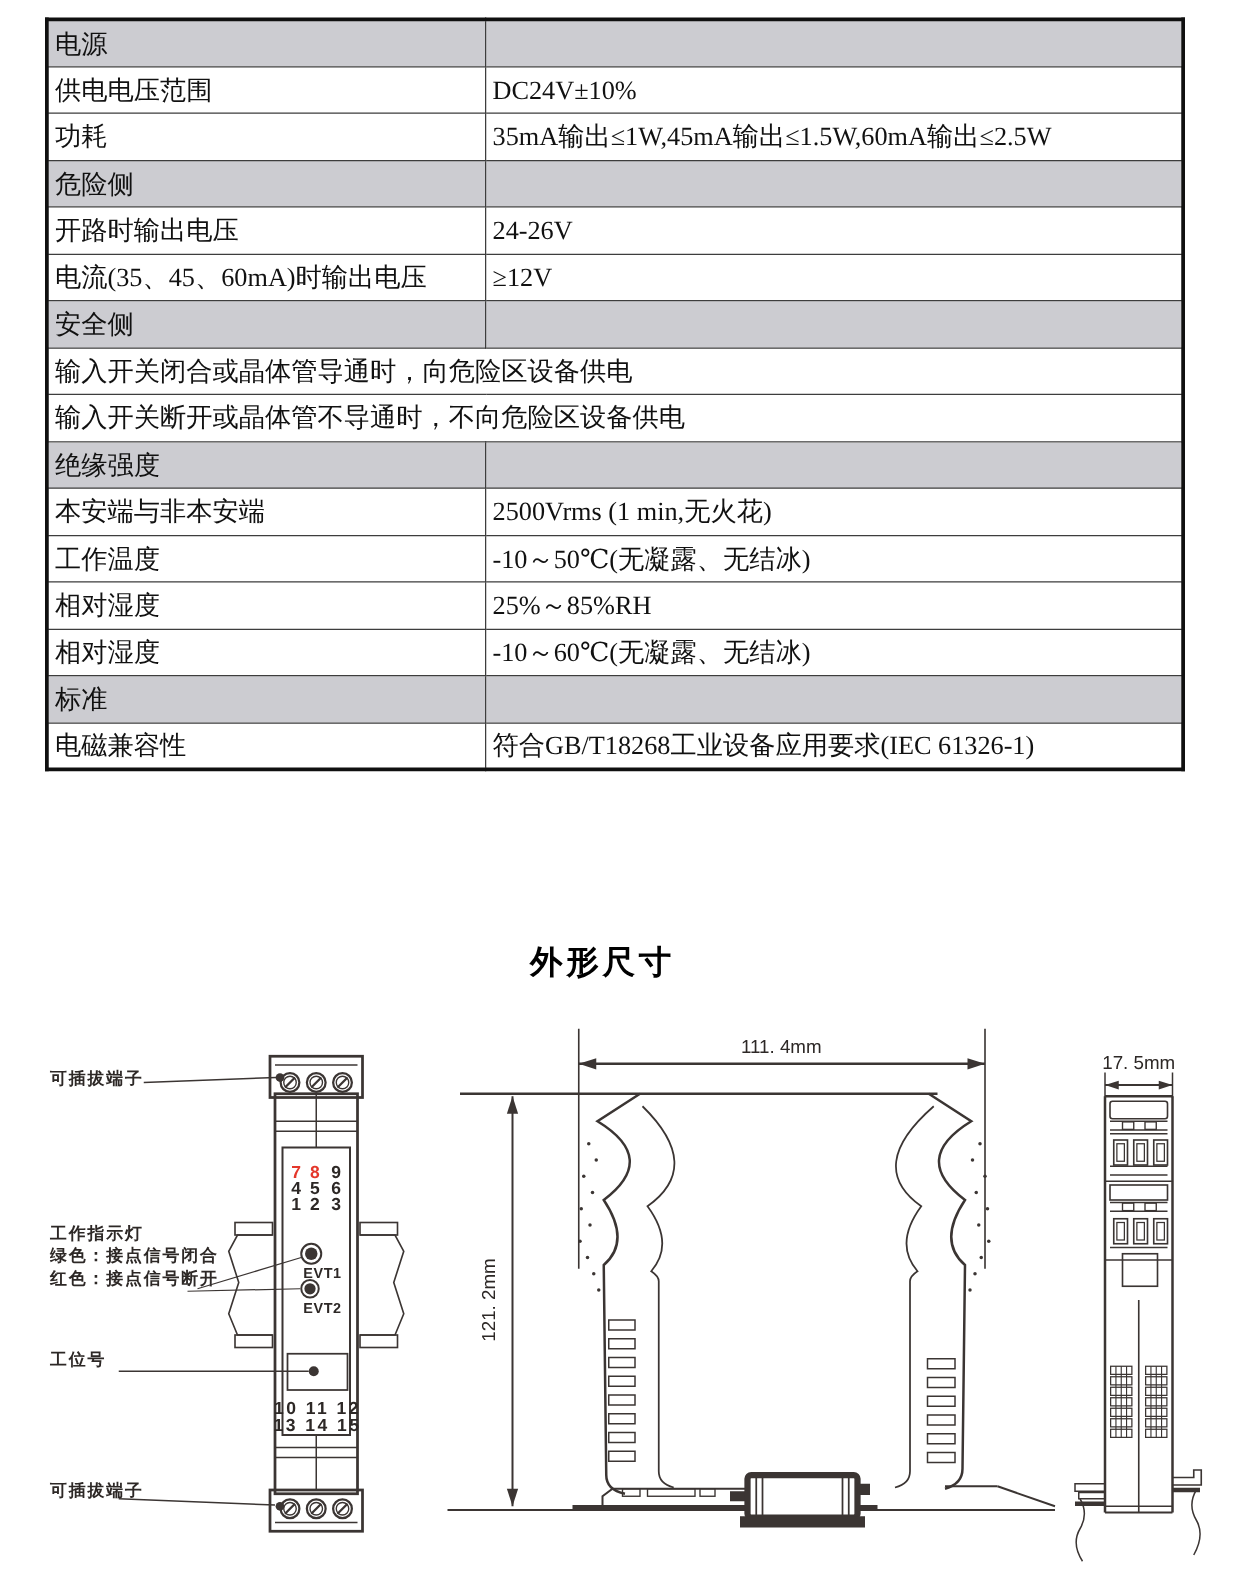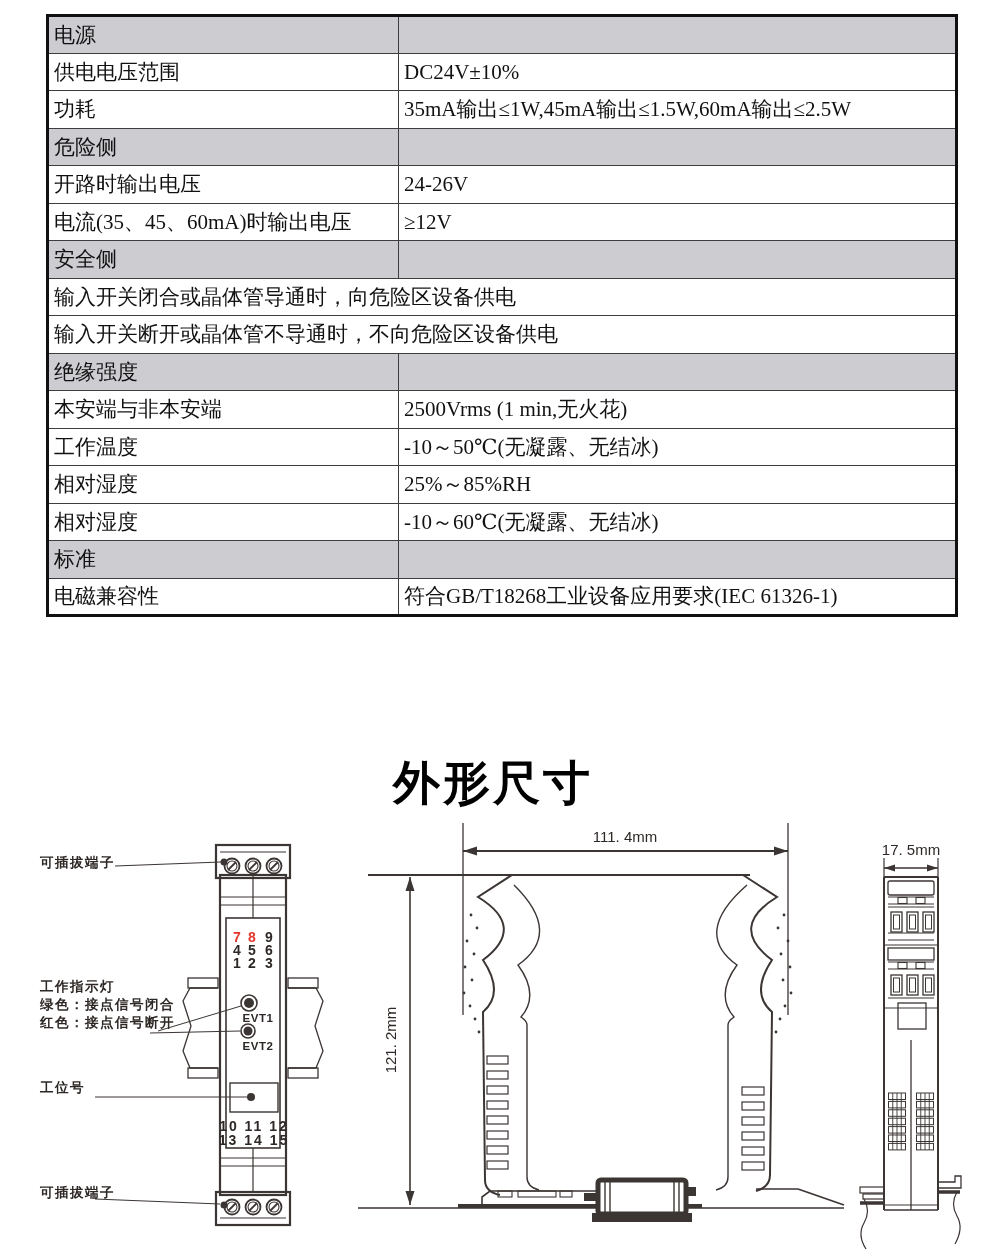--- a/index.html
+++ b/index.html
@@ -1,31 +1,31 @@
 <!DOCTYPE html>
 <html><head>
 <meta charset="utf-8">
 <style>
   html,body{margin:0;padding:0;background:#ffffff;}
   .page{position:relative;width:990px;height:1257px;background:#ffffff;overflow:hidden;
         font-family:"Liberation Serif","DejaVu Serif",serif;color:#111;}
   
   table.spec{position:absolute;left:36px;top:14px;width:909px;border-collapse:collapse;
-             border:3px solid #101010;table-layout:fixed;margin-left:10px;}
+             border:3px solid #101010;table-layout:fixed;}
   table.spec td{border:1.4px solid #3d3d3d;height:37.5px;box-sizing:border-box;
                 font-size:21px;line-height:1.05;padding:0 4px 0 5px;white-space:nowrap;overflow:hidden;}
   table.spec col.c1{width:351px;}
   table.spec col.c2{width:558px;}
   tr.sec td{background:#ccccd1;}
   tr.sec td.v{border-left:1.4px solid #8a8a8f;}
   td.f{padding-left:5px;}
   
-  .dim-title{position:absolute;left:11px;top:752px;width:964px;text-align:center;
+  .dim-title{position:absolute;left:0;top:752px;width:964px;text-align:center;
              font-family:Liberation Serif, serif;font-weight:bold;
-             font-size:47px;letter-spacing:3px;color:#000;}
+             font-size:26px;letter-spacing:3px;color:#000;}
   
   svg{position:absolute;overflow:visible;}
   .ln{stroke:#3b3533;fill:none;}
   .fil{fill:#3b3533;stroke:none;}
   text.lbl{font-family:"Liberation Sans","DejaVu Sans",sans-serif;font-weight:bold;
            font-size:13.5px;letter-spacing:1.5px;fill:#2d2826;}
   text.num{font-family:"Liberation Sans","DejaVu Sans",sans-serif;font-weight:bold;
            font-size:14px;fill:#2d2826;}
   text.num.red{fill:#e4372b;}
   text.small{font-family:"Liberation Sans","DejaVu Sans",sans-serif;font-weight:bold;

